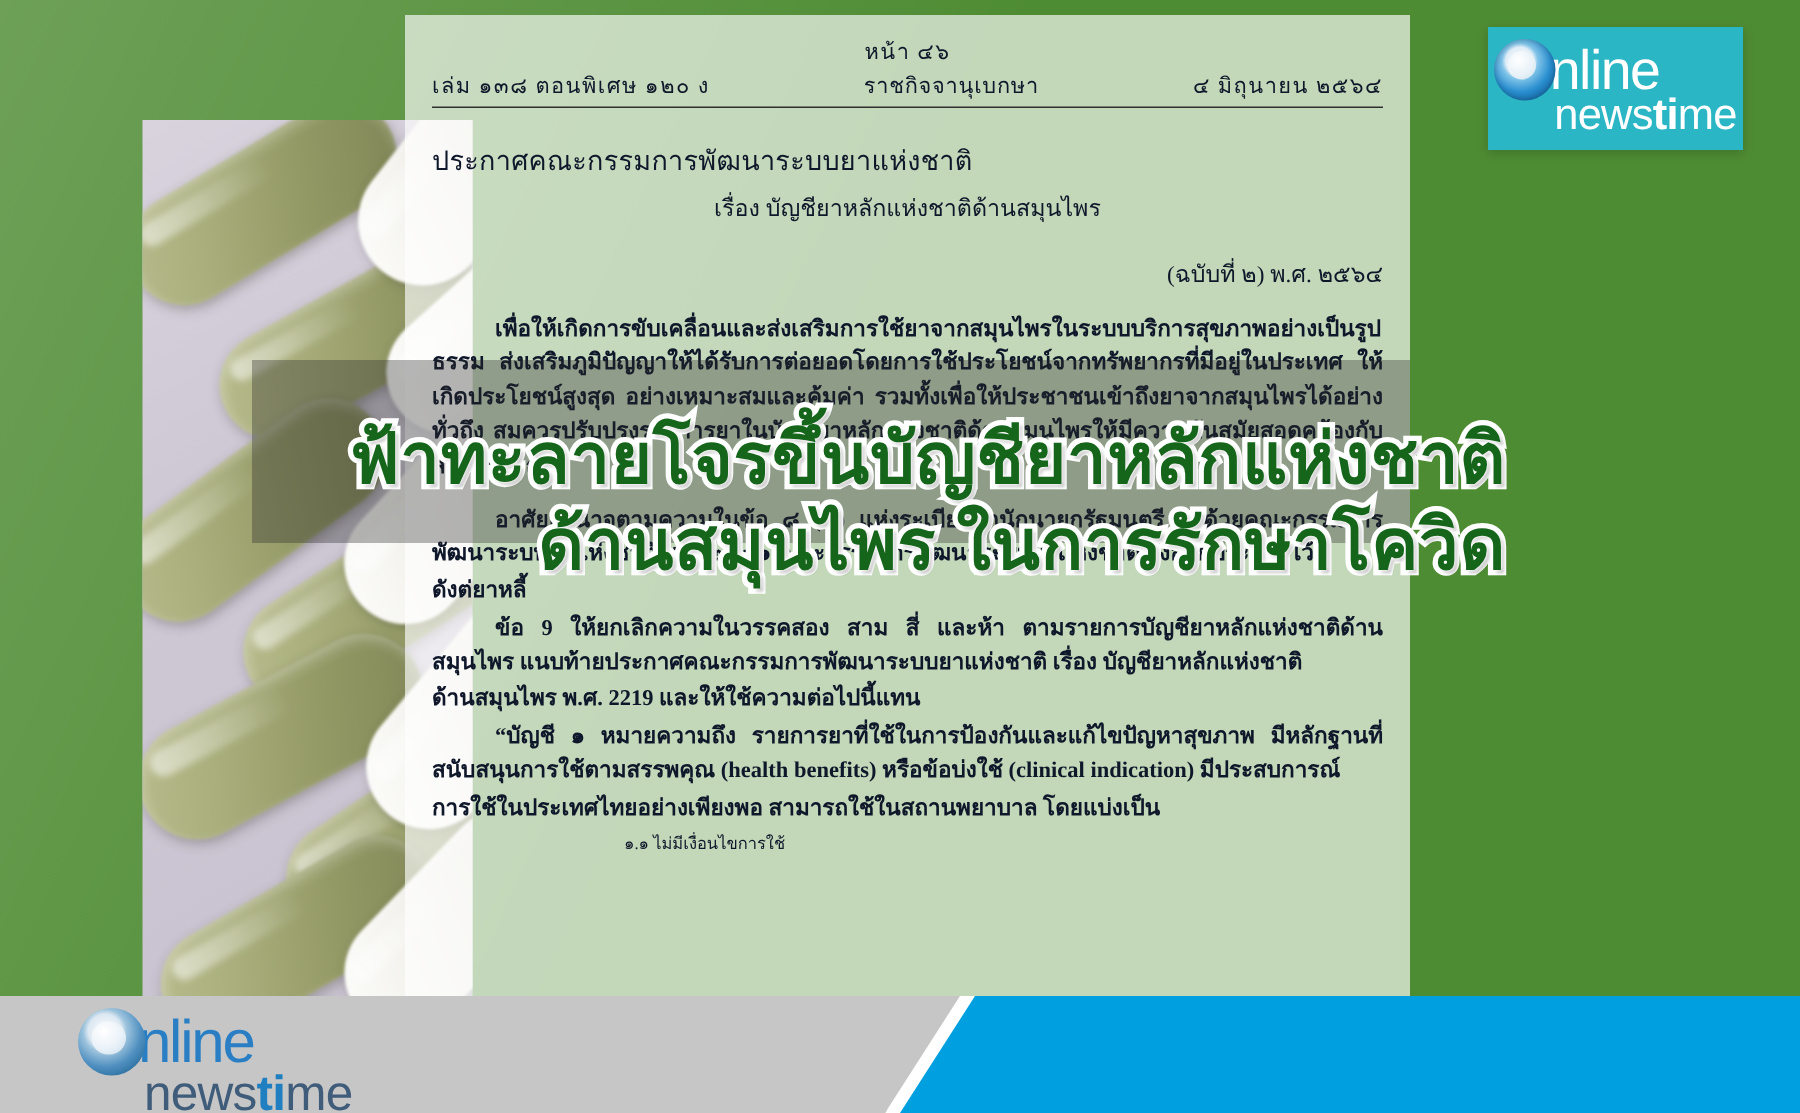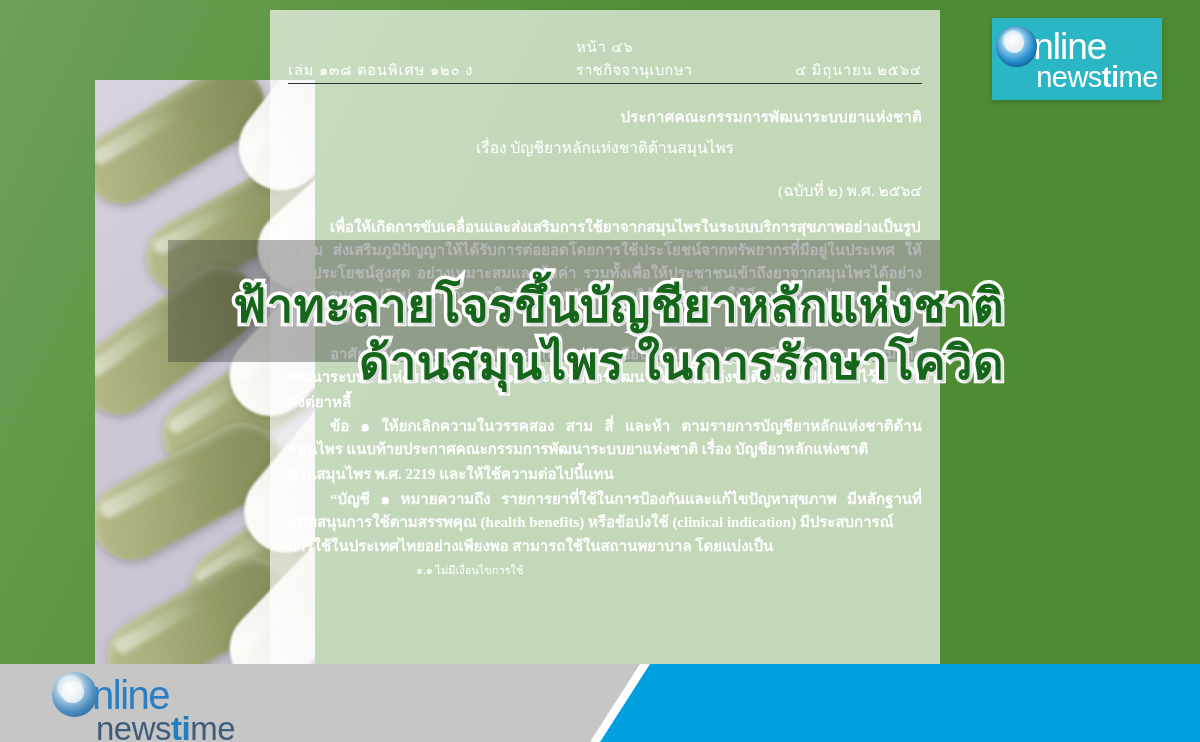--- a/index.html
+++ b/index.html
@@ -56,37 +56,37 @@
   }
   #capsules .cap.white {
     background:linear-gradient(115deg,#fdfdfb 0%,#f0efe9 40%,#dedcd2 100%);
   }
   #capsules .photoblur { position:absolute; inset:0; filter:blur(1.1px); }
 
   
   #document {
     position:absolute; left:270px; top:10px; width:670px; height:730px;
     background:rgba(255,255,255,.66);
-    color:#ffffff;
-    padding:26px 18px 0 18px;
+    color:#0f172a;
+    padding:14px 18px 0 18px;
     font-family:"Liberation Serif", serif;
     line-height:1.52;
     overflow:hidden;
   }
   #document .doc-head { font-size:14.5px; }
   #document .pageno { text-align:center; letter-spacing:1px; }
   #document .headrow {
     display:flex; justify-content:space-between; align-items:baseline;
     border-bottom:1.6px solid #2f2f2f; padding-bottom:2px; margin-top:1px;
   }
   #document .headrow .left  { letter-spacing:1px; }
   #document .headrow .mid   { letter-spacing:.5px; }
   #document .headrow .right { letter-spacing:1px; }
   #document .doc-title {
-    text-align:right; margin-top:22px; font-size:15px; letter-spacing:.2px;font-weight:bold;
+    text-align:left; margin-top:22px; font-size:18px; letter-spacing:.2px;
   }
   #document .doc-sub  { text-align:center; font-size:15.5px; margin-top:7px; }
   #document .doc-sub2 { text-align:right; font-size:15.5px; margin-top:20px; }
   #document p.body {
     font-size:15px; margin-top:13px; text-align:justify; text-justify:inter-word;font-weight:bold;
   }
   #document p.body.indent { text-indent:42px; }
   #document p.tight { margin-top:2px; }
   #document .clause { font-size:11px; margin-top:4px; padding-left:128px; }
 
@@ -218,21 +218,21 @@
     </div>
   </div>
 
   <div class="doc-title">ประกาศคณะกรรมการพัฒนาระบบยาแห่งชาติ</div>
   <div class="doc-sub">เรื่อง  บัญชียาหลักแห่งชาติด้านสมุนไพร</div>
   <div class="doc-sub2">(ฉบับที่ ๒) พ.ศ. ๒๕๖๔</div>
 
   <p class="body indent">เพื่อให้เกิดการขับเคลื่อนและส่งเสริมการใช้ยาจากสมุนไพรในระบบบริการสุขภาพอย่างเป็นรูปธรรม  ส่งเสริมภูมิปัญญาให้ได้รับการต่อยอดโดยการใช้ประโยชน์จากทรัพยากรที่มีอยู่ในประเทศ ให้เกิดประโยชน์สูงสุด อย่างเหมาะสมและคุ้มค่า รวมทั้งเพื่อให้ประชาชนเข้าถึงยาจากสมุนไพรได้อย่างทั่วถึง สมควรปรับปรุงรายการยาในบัญชียาหลักแห่งชาติด้านสมุนไพรให้มีความทันสมัยสอดคล้องกับสถานการณ์</p>
   <p class="body indent">อาศัยอำนาจตามความในข้อ  ๘  (๔)  แห่งระเบียบสำนักนายกรัฐมนตรี  ว่าด้วยคณะกรรมการพัฒนาระบบยาแห่งชาติ  พ.ศ.  ๒๕๕๑  คณะกรรมการพัฒนาระบบยาแห่งชาติ  จึงออกประกาศไว้</p>
   <p class="body tight">ดังต่ยาหลี้</p>
-  <p class="body indent tight">ข้อ  ๑  ให้ยกเลิกความในวรรคสอง  สาม  สี่  และห้า  ตามรายการบัญชียาหลักแห่งชาติด้านสมุนไพร  แนบท้ายประกาศคณะกรรมการพัฒนาระบบยาแห่งชาติ  เรื่อง  บัญชียาหลักแห่งชาติ</p>
+  <p class="body indent tight">ข้อ  9  ให้ยกเลิกความในวรรคสอง  สาม  สี่  และห้า  ตามรายการบัญชียาหลักแห่งชาติด้านสมุนไพร  แนบท้ายประกาศคณะกรรมการพัฒนาระบบยาแห่งชาติ  เรื่อง  บัญชียาหลักแห่งชาติ</p>
   <p class="body tight">ด้านสมุนไพร  พ.ศ.  2219  และให้ใช้ความต่อไปนี้แทน</p>
   <p class="body indent tight">“บัญชี  ๑  หมายความถึง  รายการยาที่ใช้ในการป้องกันและแก้ไขปัญหาสุขภาพ  มีหลักฐานที่สนับสนุนการใช้ตามสรรพคุณ  (health  benefits)  หรือข้อบ่งใช้  (clinical  indication)  มีประสบการณ์</p>
   <p class="body tight">การใช้ในประเทศไทยอย่างเพียงพอ  สามารถใช้ในสถานพยาบาล  โดยแบ่งเป็น</p>
 
   <div class="clause">๑.๑   ไม่มีเงื่อนไขการใช้</div>
 </div>
 
 <div id="headline-band"></div>
 
 <div id="headline">

